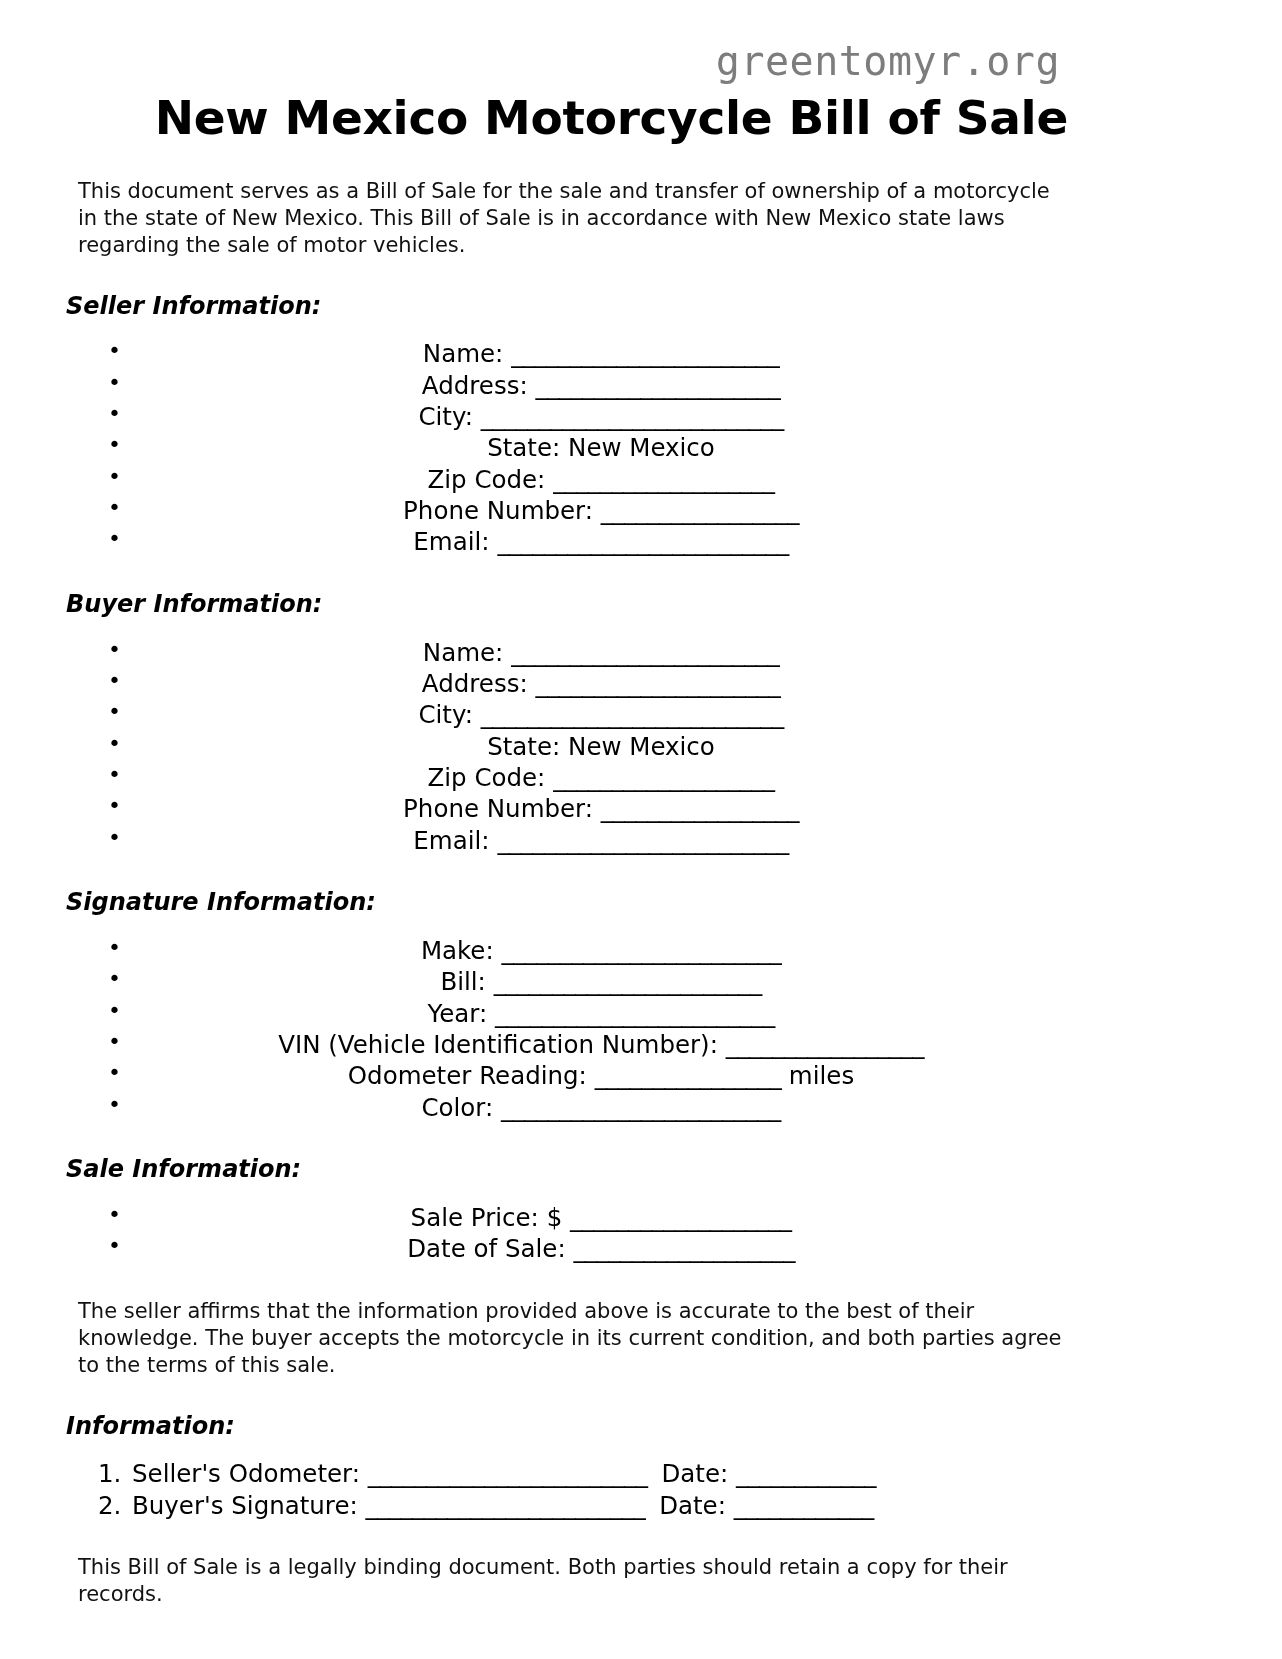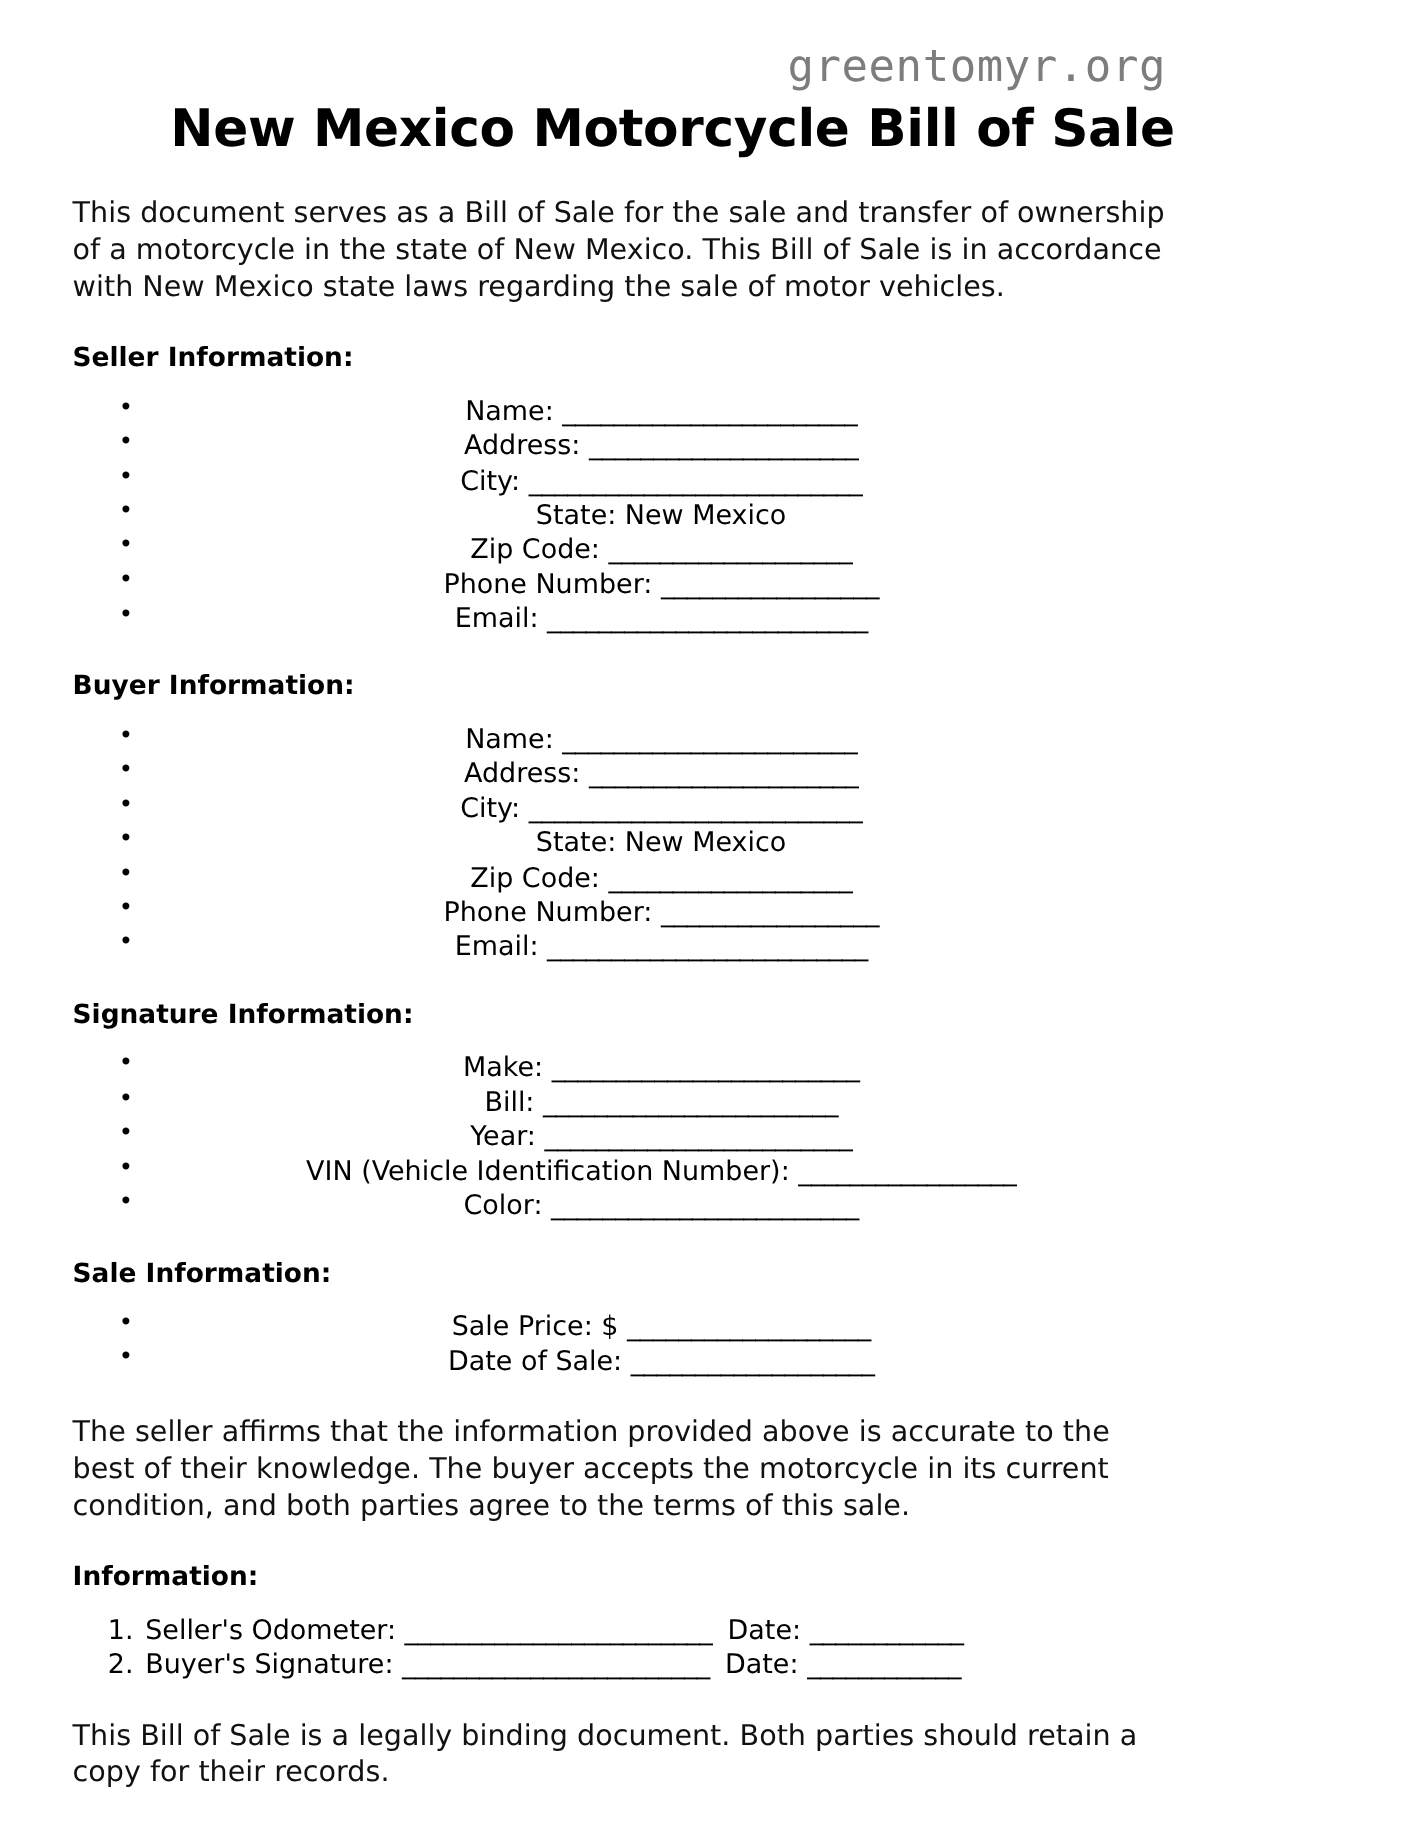--- a/index.html
+++ b/index.html
@@ -38,31 +38,32 @@
     font-family: "DejaVu Sans", sans-serif;
     font-size: 47px;
     font-weight: bold;
     letter-spacing: -0.3px;
     margin: 56px 0 0 0;
     line-height: 1.12;
     color: #000;
     text-align: right;
   }
   p.para {
-    font-size: 26px;
+    font-size: 21px;
     line-height: 1.30;
-    margin: 33px 0 0 0;
+    margin: 33px 0 0 12px;
     max-width: 1075px;
     color: #111;
   }
   h2.section {
     font-size: 24px;
     font-weight: bold;
     margin: 32px 0 0 0;
     line-height: 1.2;
+    font-style: italic;
   }
   ul.fields {
     list-style: none;
     margin: 18px 0 0 0;
     padding: 0 0 0 42px;
     text-align: center;
   }
   ul.fields li {
     font-size: 24.5px;
     line-height: 1.28;
@@ -135,20 +136,21 @@
       <li><span>Phone Number:</span> <span class="blank">_________________</span></li>
       <li><span>Email:</span> <span class="blank">_________________________</span></li>
     </ul>
 
   <h2 class="section">Signature Information:</h2>
   <ul class="fields" id="motorcycle-list">
       <li><span>Make:</span> <span class="blank">________________________</span></li>
       <li><span>Bill:</span> <span class="blank">_______________________</span></li>
       <li><span>Year:</span> <span class="blank">________________________</span></li>
       <li><span>VIN (Vehicle Identification Number):</span> <span class="blank">_________________</span></li>
+      <li><span>Odometer Reading:</span> <span class="blank">________________</span><span> miles</span></li>
       <li><span>Color:</span> <span class="blank">________________________</span></li>
     </ul>
 
   <h2 class="section">Sale Information:</h2>
   <ul class="fields" id="sale-list">
       <li><span>Sale Price: $</span> <span class="blank">___________________</span></li>
       <li><span>Date of Sale:</span> <span class="blank">___________________</span></li>
     </ul>
 
   <p class="para">The seller affirms that the information provided above is accurate to the best of their knowledge. The buyer accepts the motorcycle in its current condition, and both parties agree to the terms of this sale.</p>

